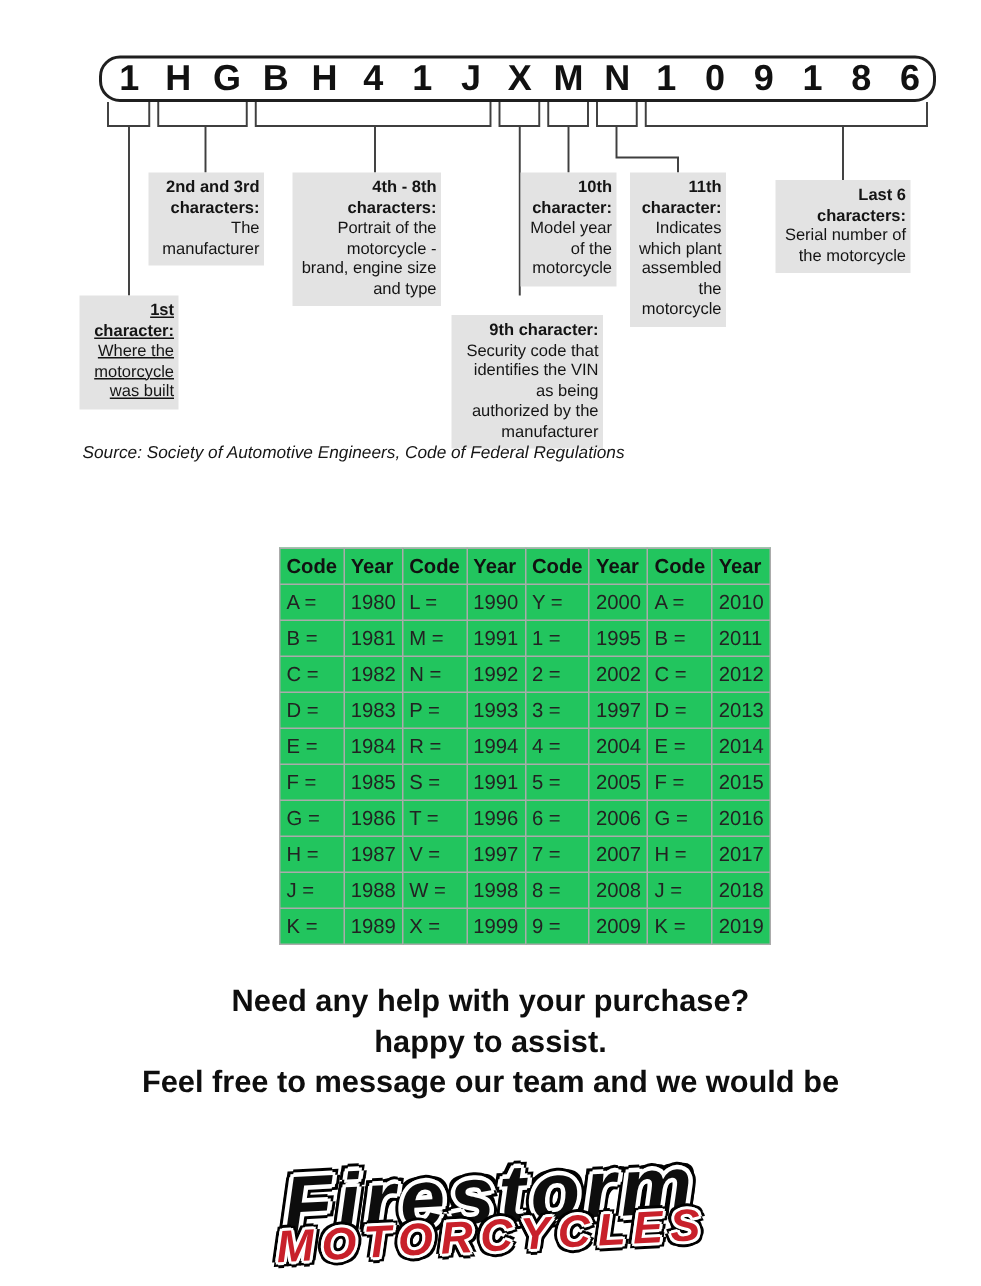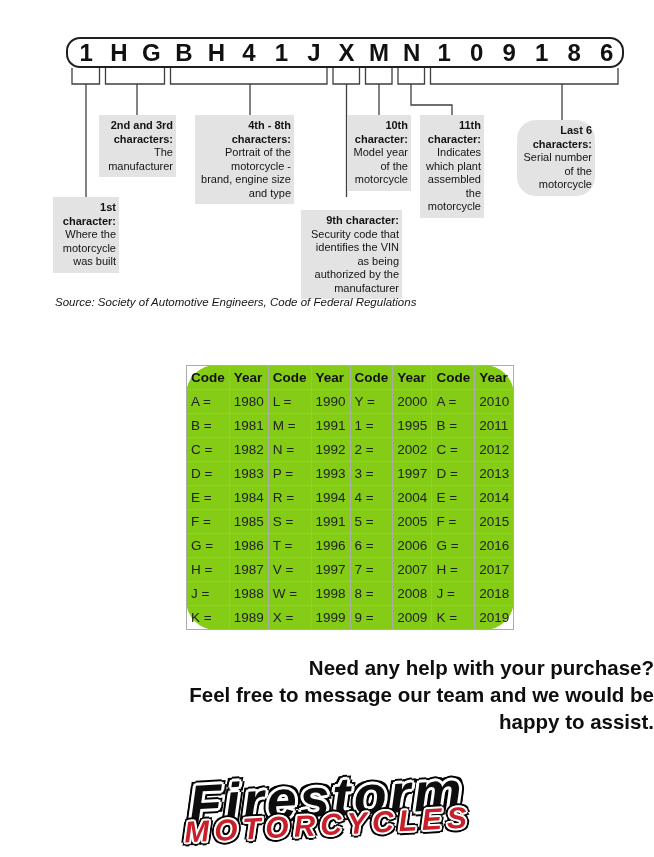--- a/index.html
+++ b/index.html
@@ -23,32 +23,32 @@
   .anno{
     position:absolute;background:#e3e3e3;padding:4px 3px;box-sizing:border-box;
     font-size:11px;line-height:13.5px;text-align:right;color:#141414;
   }
   .anno-title{font-weight:bold;}
   .source-note{
     position:absolute;left:55px;top:296px;font-size:11.5px;color:#161616;font-style:italic;
   }
   
   .year-table{
-    position:absolute;left:186px;top:365px;border-collapse:collapse;background:#84cc16;border-radius:30px;
+    position:absolute;left:186px;top:365px;border-collapse:collapse;background:#22c55e;
   }
   .year-table th,.year-table td{
     border:1px solid #ababab;font-size:13.5px;color:#222;text-align:left;
     padding:0 4px;height:23px;line-height:23px;box-sizing:content-box;white-space:nowrap;
   }
   .year-table th{font-weight:bold;color:#111;}
   .col-code{width:33px;}
   .col-year{width:29px;margin-top:16px;}
   
   .help-block{
-    position:absolute;left:0;top:654px;width:654px;text-align:right;
+    position:absolute;left:0;top:654px;width:654px;text-align:center;
     font-size:20.5px;font-weight:bold;line-height:27px;color:#0e0e0e;
   }
   
   .logo{
     position:absolute;left:0;top:770px;width:654px;display:flex;flex-direction:column;
     align-items:center;transform:rotate(-3deg);
   }
   .logo-brand{
     font-size:54px;font-weight:bold;font-style:italic;letter-spacing:3px;
     color:#0d0d0d;line-height:54px;
@@ -106,21 +106,21 @@
       <span class="vin-char">M</span>
       <span class="vin-char">N</span>
       <span class="vin-char">1</span>
       <span class="vin-char">0</span>
       <span class="vin-char">9</span>
       <span class="vin-char">1</span>
       <span class="vin-char">8</span>
       <span class="vin-char">6</span>
     </div>
 
-  <div class="anno" style="left:53px;top:197px;width:66px;">
+  <div class="anno" style="left:53px;top:197px;width:66px;text-decoration:underline;">
     <div class="anno-title">1st character:</div>
     <div class="anno-desc">Where the motorcycle was built</div>
   </div>
   <div class="anno" style="left:99px;top:115px;width:77px;">
     <div class="anno-title">2nd and 3rd characters:</div>
     <div class="anno-desc">The manufacturer</div>
   </div>
   <div class="anno" style="left:195px;top:115px;width:99px;">
     <div class="anno-title">4th - 8th characters:</div>
     <div class="anno-desc">Portrait of the motorcycle - brand, engine size and type</div>
@@ -130,21 +130,21 @@
     <div class="anno-desc">Security code that identifies the VIN as being authorized by the manufacturer</div>
   </div>
   <div class="anno" style="left:347px;top:115px;width:64px;">
     <div class="anno-title">10th character:</div>
     <div class="anno-desc">Model year of the motorcycle</div>
   </div>
   <div class="anno" style="left:420px;top:115px;width:64px;">
     <div class="anno-title">11th character:</div>
     <div class="anno-desc">Indicates which plant assembled the motorcycle</div>
   </div>
-  <div class="anno" style="left:517px;top:120px;width:78px;border-radius:19px;">
+  <div class="anno" style="left:517px;top:120px;width:90px;">
     <div class="anno-title">Last 6 characters:</div>
     <div class="anno-desc">Serial number of the motorcycle</div>
   </div>
 
   <div class="source-note">Source:  Society of Automotive Engineers, Code of Federal Regulations</div>
 
   <table class="year-table">
     <thead>
       <tr>
         <th class="col-code">Code</th>
@@ -256,22 +256,22 @@
           <td class="col-code">9 =</td>
           <td class="col-year">2009</td>
           <td class="col-code">K =</td>
           <td class="col-year">2019</td>
         </tr>
       </tbody>
   </table>
 
   <div class="help-block">
     <div>Need any help with your purchase?</div>
+    <div>happy to assist.</div>
     <div>Feel free to message our team and we would be</div>
-    <div>happy to assist.</div>
   </div>
 
   <div class="logo">
     <div class="logo-brand" style="color: rgb(13, 13, 13);">Firestorm</div>
     <div class="logo-sub" style="color: rgb(200, 32, 42);">MOTORCYCLES</div>
   </div>
 
 </div>
 
 </body></html>

